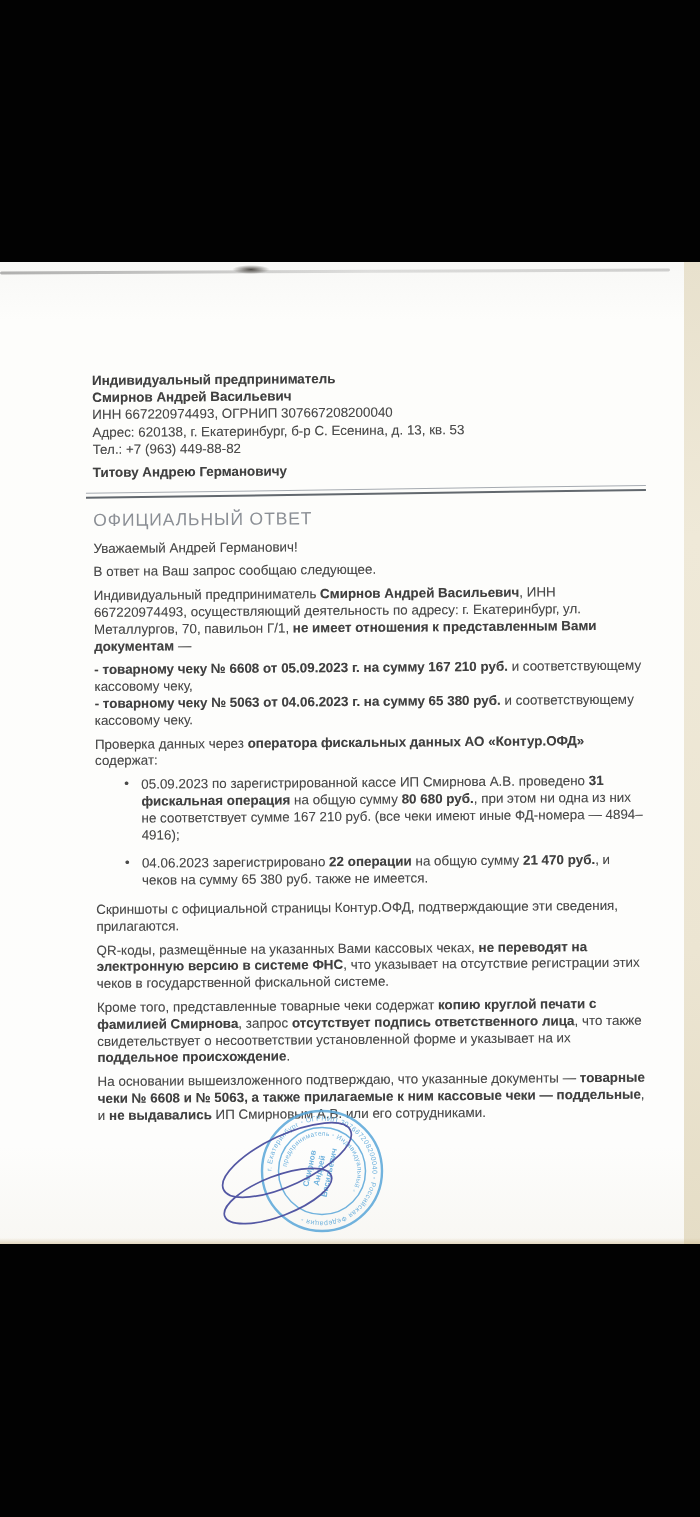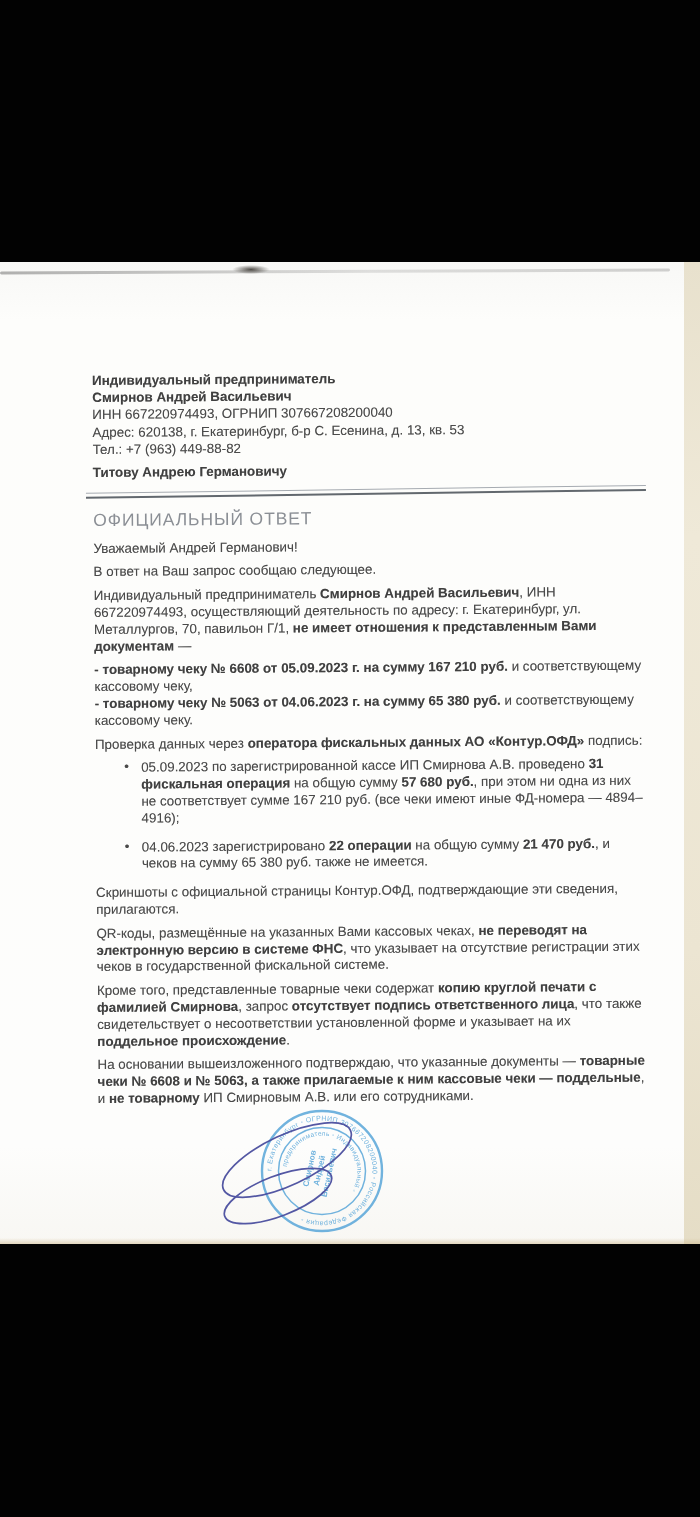--- a/index.html
+++ b/index.html
@@ -93,31 +93,31 @@
       <p>Уважаемый Андрей Германович!</p>
       <p>В ответ на Ваш запрос сообщаю следующее.</p>
 
       <p><span>Индивидуальный предприниматель </span><span class="b">Смирнов Андрей Васильевич</span><span>, ИНН 667220974493, осуществляющий деятельность по адресу: г. Екатеринбург, ул. Металлургов, 70, павильон Г/1, </span><span class="b">не имеет отношения к представленным Вами документам</span><span> —</span></p>
 
       <div class="check-wrap">
           <p class="check"><span class="b">- товарному чеку № 6608 от 05.09.2023 г. на сумму 167 210 руб.</span><span> и соответствующему кассовому чеку,</span></p>
           <p class="check"><span class="b">- товарному чеку № 5063 от 04.06.2023 г. на сумму 65 380 руб.</span><span> и соответствующему кассовому чеку.</span></p>
         </div>
 
-      <p><span>Проверка данных через </span><span class="b">оператора фискальных данных АО «Контур.ОФД»</span><span> подпись:</span></p>
+      <p><span>Проверка данных через </span><span class="b">оператора фискальных данных АО «Контур.ОФД»</span><span> содержат:</span></p>
 
       <ul class="findings">
-          <li class="bullet"><span>05.09.2023 по зарегистрированной кассе ИП Смирнова А.В. проведено </span><span class="b">31 фискальная операция</span><span> на общую сумму </span><span class="b">57 680 руб.</span><span>, при этом ни одна из них не соответствует сумме 167 210 руб. (все чеки имеют иные ФД-номера — 4894–4916);</span></li>
+          <li class="bullet"><span>05.09.2023 по зарегистрированной кассе ИП Смирнова А.В. проведено </span><span class="b">31 фискальная операция</span><span> на общую сумму </span><span class="b">80 680 руб.</span><span>, при этом ни одна из них не соответствует сумме 167 210 руб. (все чеки имеют иные ФД-номера — 4894–4916);</span></li>
           <li class="bullet"><span>04.06.2023 зарегистрировано </span><span class="b">22 операции</span><span> на общую сумму </span><span class="b">21 470 руб.</span><span>, и чеков на сумму 65 380 руб. также не имеется.</span></li>
         </ul>
 
       <p><span>Скриншоты с официальной страницы Контур.ОФД, подтверждающие эти сведения, прилагаются.</span></p>
       <p><span>QR-коды, размещённые на указанных Вами кассовых чеках, </span><span class="b">не переводят на электронную версию в системе ФНС</span><span>, что указывает на отсутствие регистрации этих чеков в государственной фискальной системе.</span></p>
       <p><span>Кроме того, представленные товарные чеки содержат </span><span class="b">копию круглой печати с фамилией Смирнова</span><span>, запрос </span><span class="b">отсутствует подпись ответственного лица</span><span>, что также свидетельствует о несоответствии установленной форме и указывает на их </span><span class="b">поддельное происхождение</span><span>.</span></p>
-      <p><span>На основании вышеизложенного подтверждаю, что указанные документы — </span><span class="b">товарные чеки № 6608 и № 5063, а также прилагаемые к ним кассовые чеки — поддельные</span><span>, и </span><span class="b">не товарному</span><span> ИП Смирновым А.В. или его сотрудниками.</span></p>
+      <p><span>На основании вышеизложенного подтверждаю, что указанные документы — </span><span class="b">товарные чеки № 6608 и № 5063, а также прилагаемые к ним кассовые чеки — поддельные</span><span>, и </span><span class="b">не выдавались</span><span> ИП Смирновым А.В. или его сотрудниками.</span></p>
     </div>
 
     <svg class="seal" viewBox="0 0 250 152" xmlns="http://www.w3.org/2000/svg">
 
       <g class="stamp-ink" fill="none" stroke="#5ea9da">
         <circle cx="122" cy="73" r="60" stroke-width="2.4"></circle>
         <circle cx="122" cy="73" r="43.5" stroke-width="1.5"></circle>
         <path id="or" fill="none" stroke="none" d="M 122,73 m -50.5,0 a 50.5,50.5 0 1,1 101,0 a 50.5,50.5 0 1,1 -101,0"></path>
         <path id="ir" fill="none" stroke="none" d="M 122,73 m -35.5,0 a 35.5,35.5 0 1,1 71,0 a 35.5,35.5 0 1,1 -71,0"></path>
         <text font-size="7" letter-spacing=".4" fill="#5ea9da" stroke="none">

